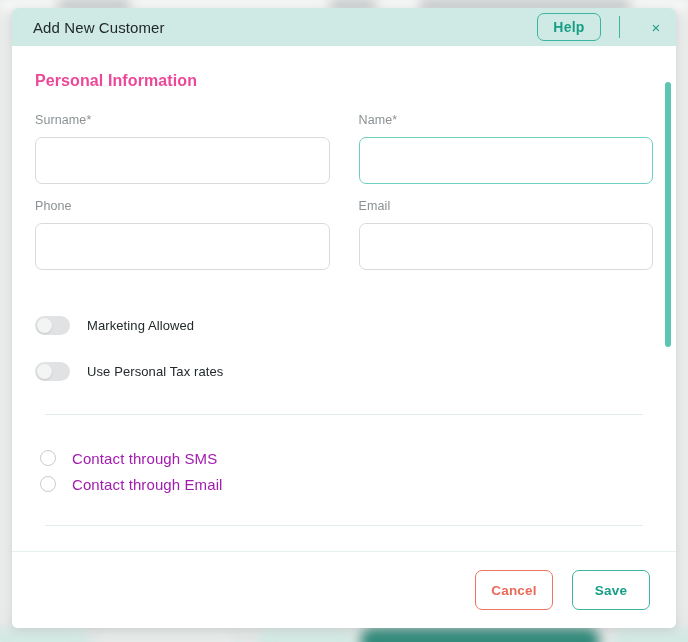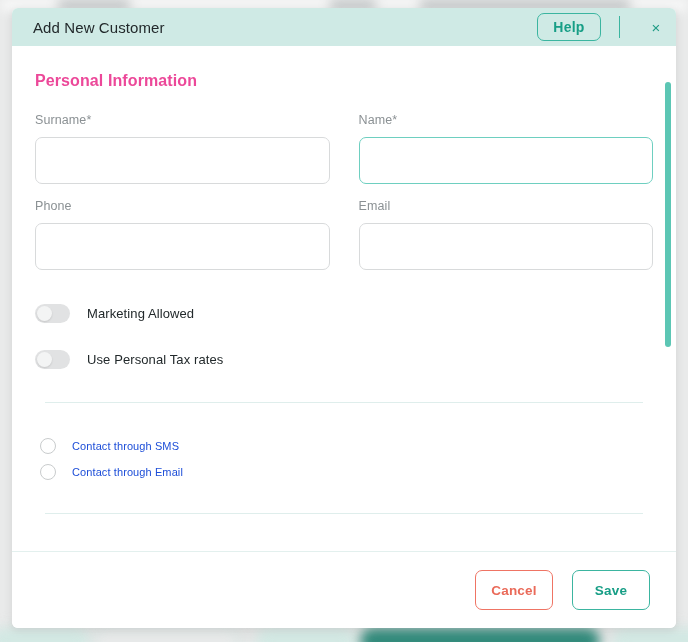--- a/index.html
+++ b/index.html
@@ -160,21 +160,21 @@
   }
   .field-input.focused { border: 1.4px solid #6ecfc0; }
 
   
   .toggle-row {
     display: flex;
     align-items: center;
     height: 30px;
     margin-top: 16px;
   }
-  .toggle-row.first { margin-top: 28px; }
+  .toggle-row.first { margin-top: 40px; }
   .switch {
     width: 35px;
     height: 19px;
     border-radius: 10px;
     background: #e1e2e3;
     position: relative;
     cursor: pointer;
     flex: 0 0 auto;
   }
   .switch .knob {
@@ -211,22 +211,22 @@
     width: 16px;
     height: 16px;
     border-radius: 50%;
     border: 1.3px solid #c9cccd;
     background: #fff;
     cursor: pointer;
     flex: 0 0 auto;
     margin-left: 5px;
   }
   .radio-label {
-    font-size: 11px;
-    color: #1d4ed8;
+    font-size: 15px;
+    color: #a21caf;
     margin-left: 16px;
     letter-spacing: 0.1px;
   }
 
   .bottom-divider {
     height: 1px;
     background: #dfeeec;
     margin: 28px 10px 0 10px;
   }
 

